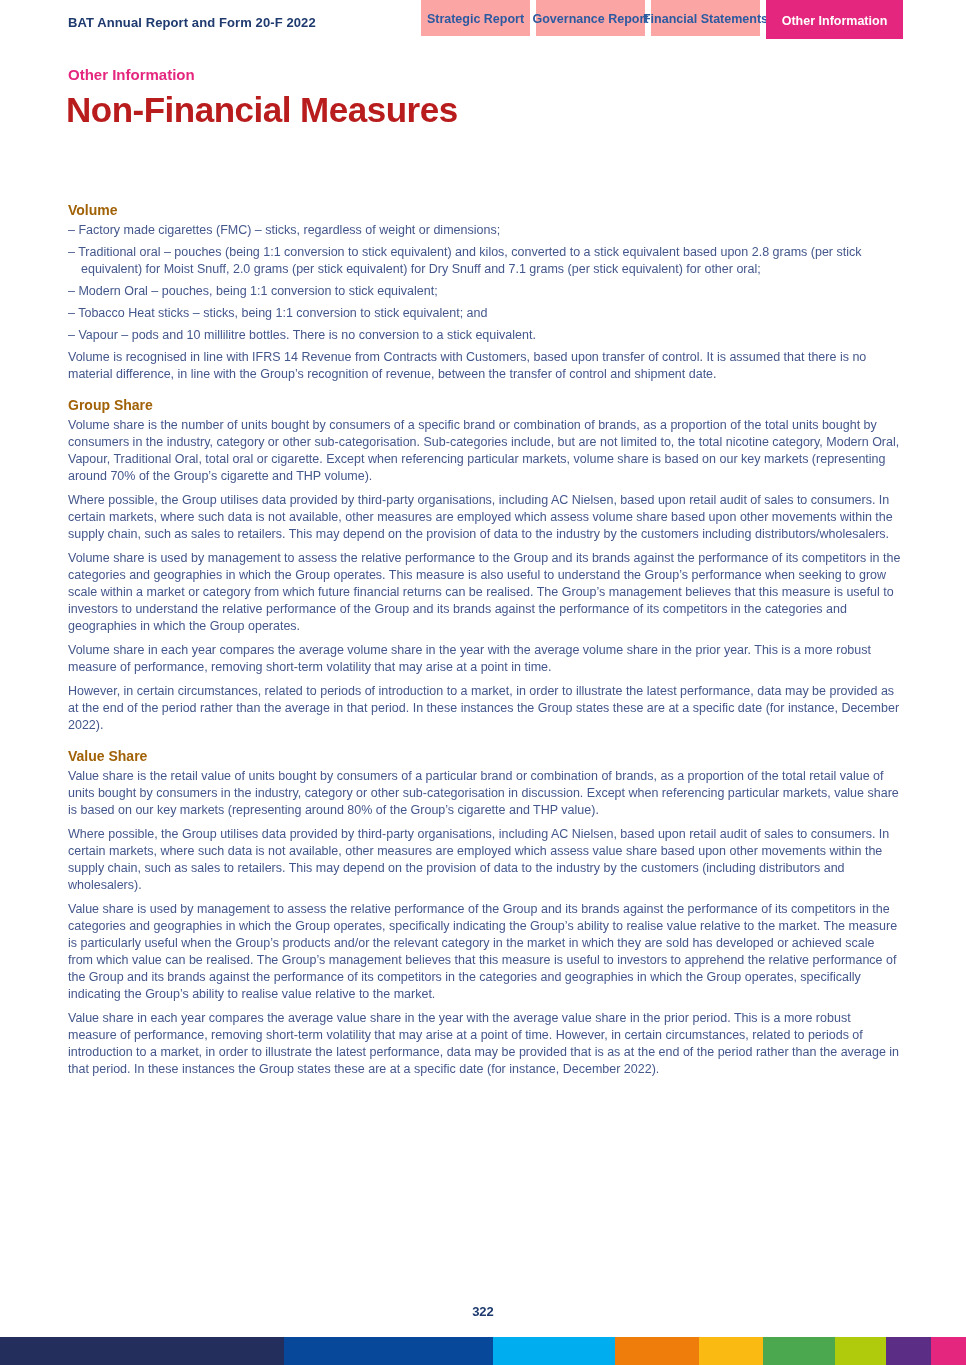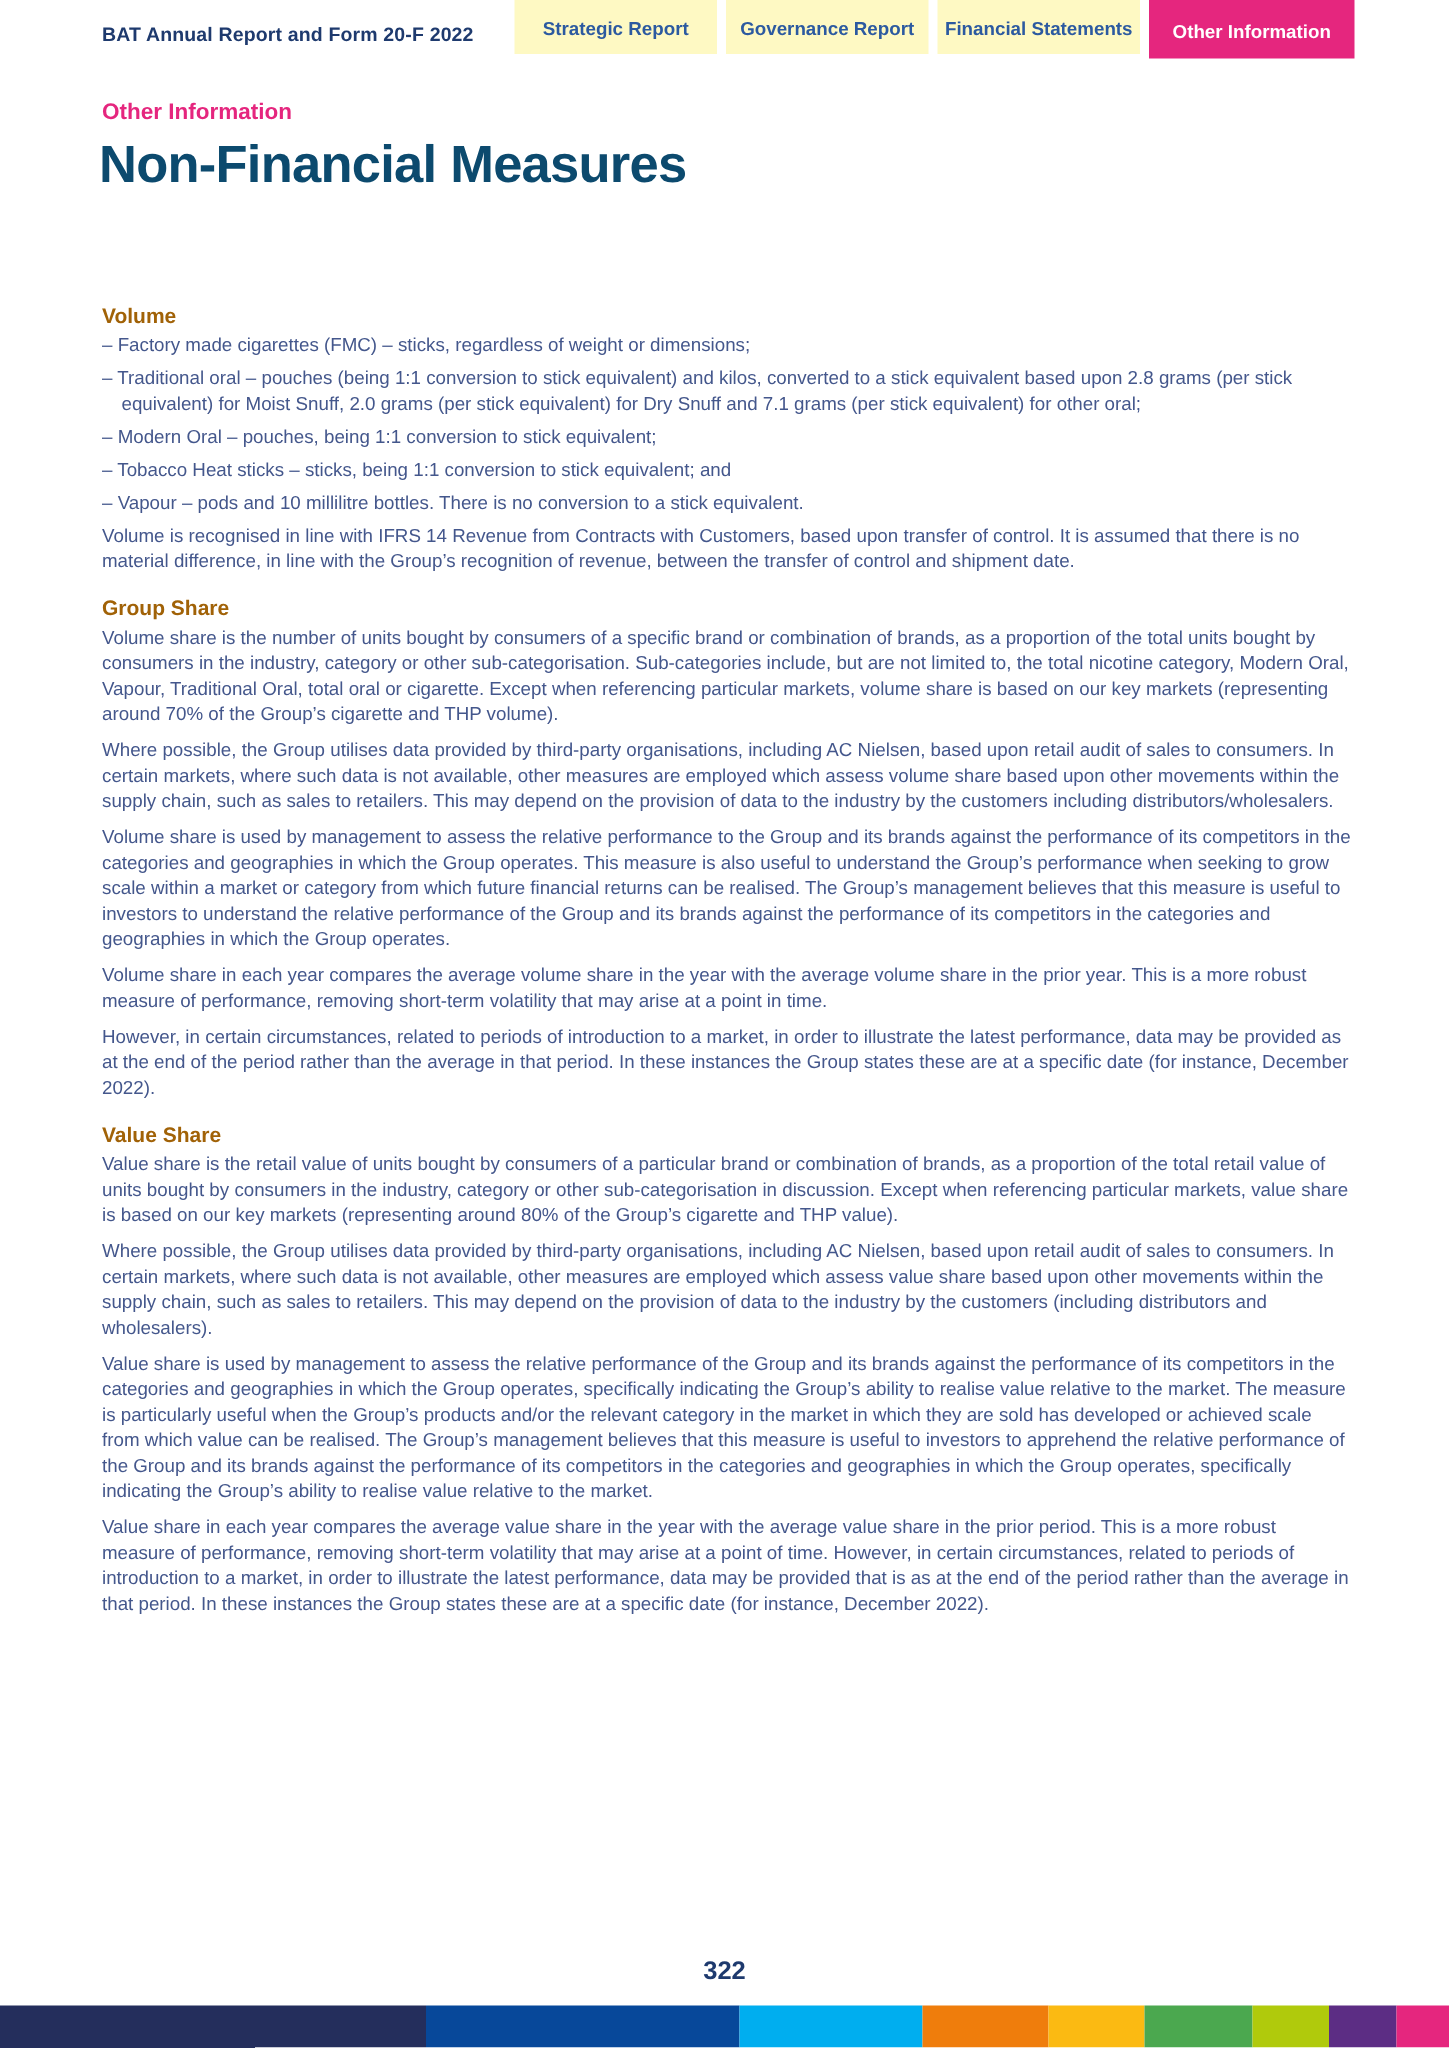--- a/index.html
+++ b/index.html
@@ -27,23 +27,23 @@
   }
   .tabs {
     position: absolute;
     top: 0;
     right: 63px;
     display: flex;
     gap: 6px;
     align-items: flex-start;
   }
   .tab {
-    width: 135px;
+    width: 109px;
     height: 36px;
-    background: #fef9c3;
+    background: #fca5a5;
     color: #2c5aa0;
     font-size: 12.5px;
     font-weight: bold;
     display: flex;
     align-items: center;
     justify-content: center;
     text-align: center;
     padding-top: 2px;
     box-sizing: border-box;
     cursor: pointer;
@@ -64,21 +64,21 @@
     font-weight: bold;
     color: #e5267e;
   }
   h1.page-title {
     position: absolute;
     top: 90px;
     left: 66px;
     margin: 0;
     font-size: 35px;
     font-weight: bold;
-    color: #0c4a6e;
+    color: #b91c1c;
     letter-spacing: -0.5px;
   }
   
   .content {
     position: absolute;
     top: 202px;
     left: 68px;
     width: 833px;
     color: #44578c;
     font-size: 12.5px;
@@ -101,21 +101,21 @@
     padding-left: 13px;
     text-indent: -13px;
   }
   
   .page-number {
     position: absolute;
     top: 1304px;
     left: 0;
     width: 100%;
     text-align: center;
-    font-size: 17px;
+    font-size: 13px;
     font-weight: bold;
     color: #1e3a6e;
   }
   .footer-bar {
     position: absolute;
     bottom: 0;
     left: 0;
     width: 966px;
     height: 28px;
     display: flex;

